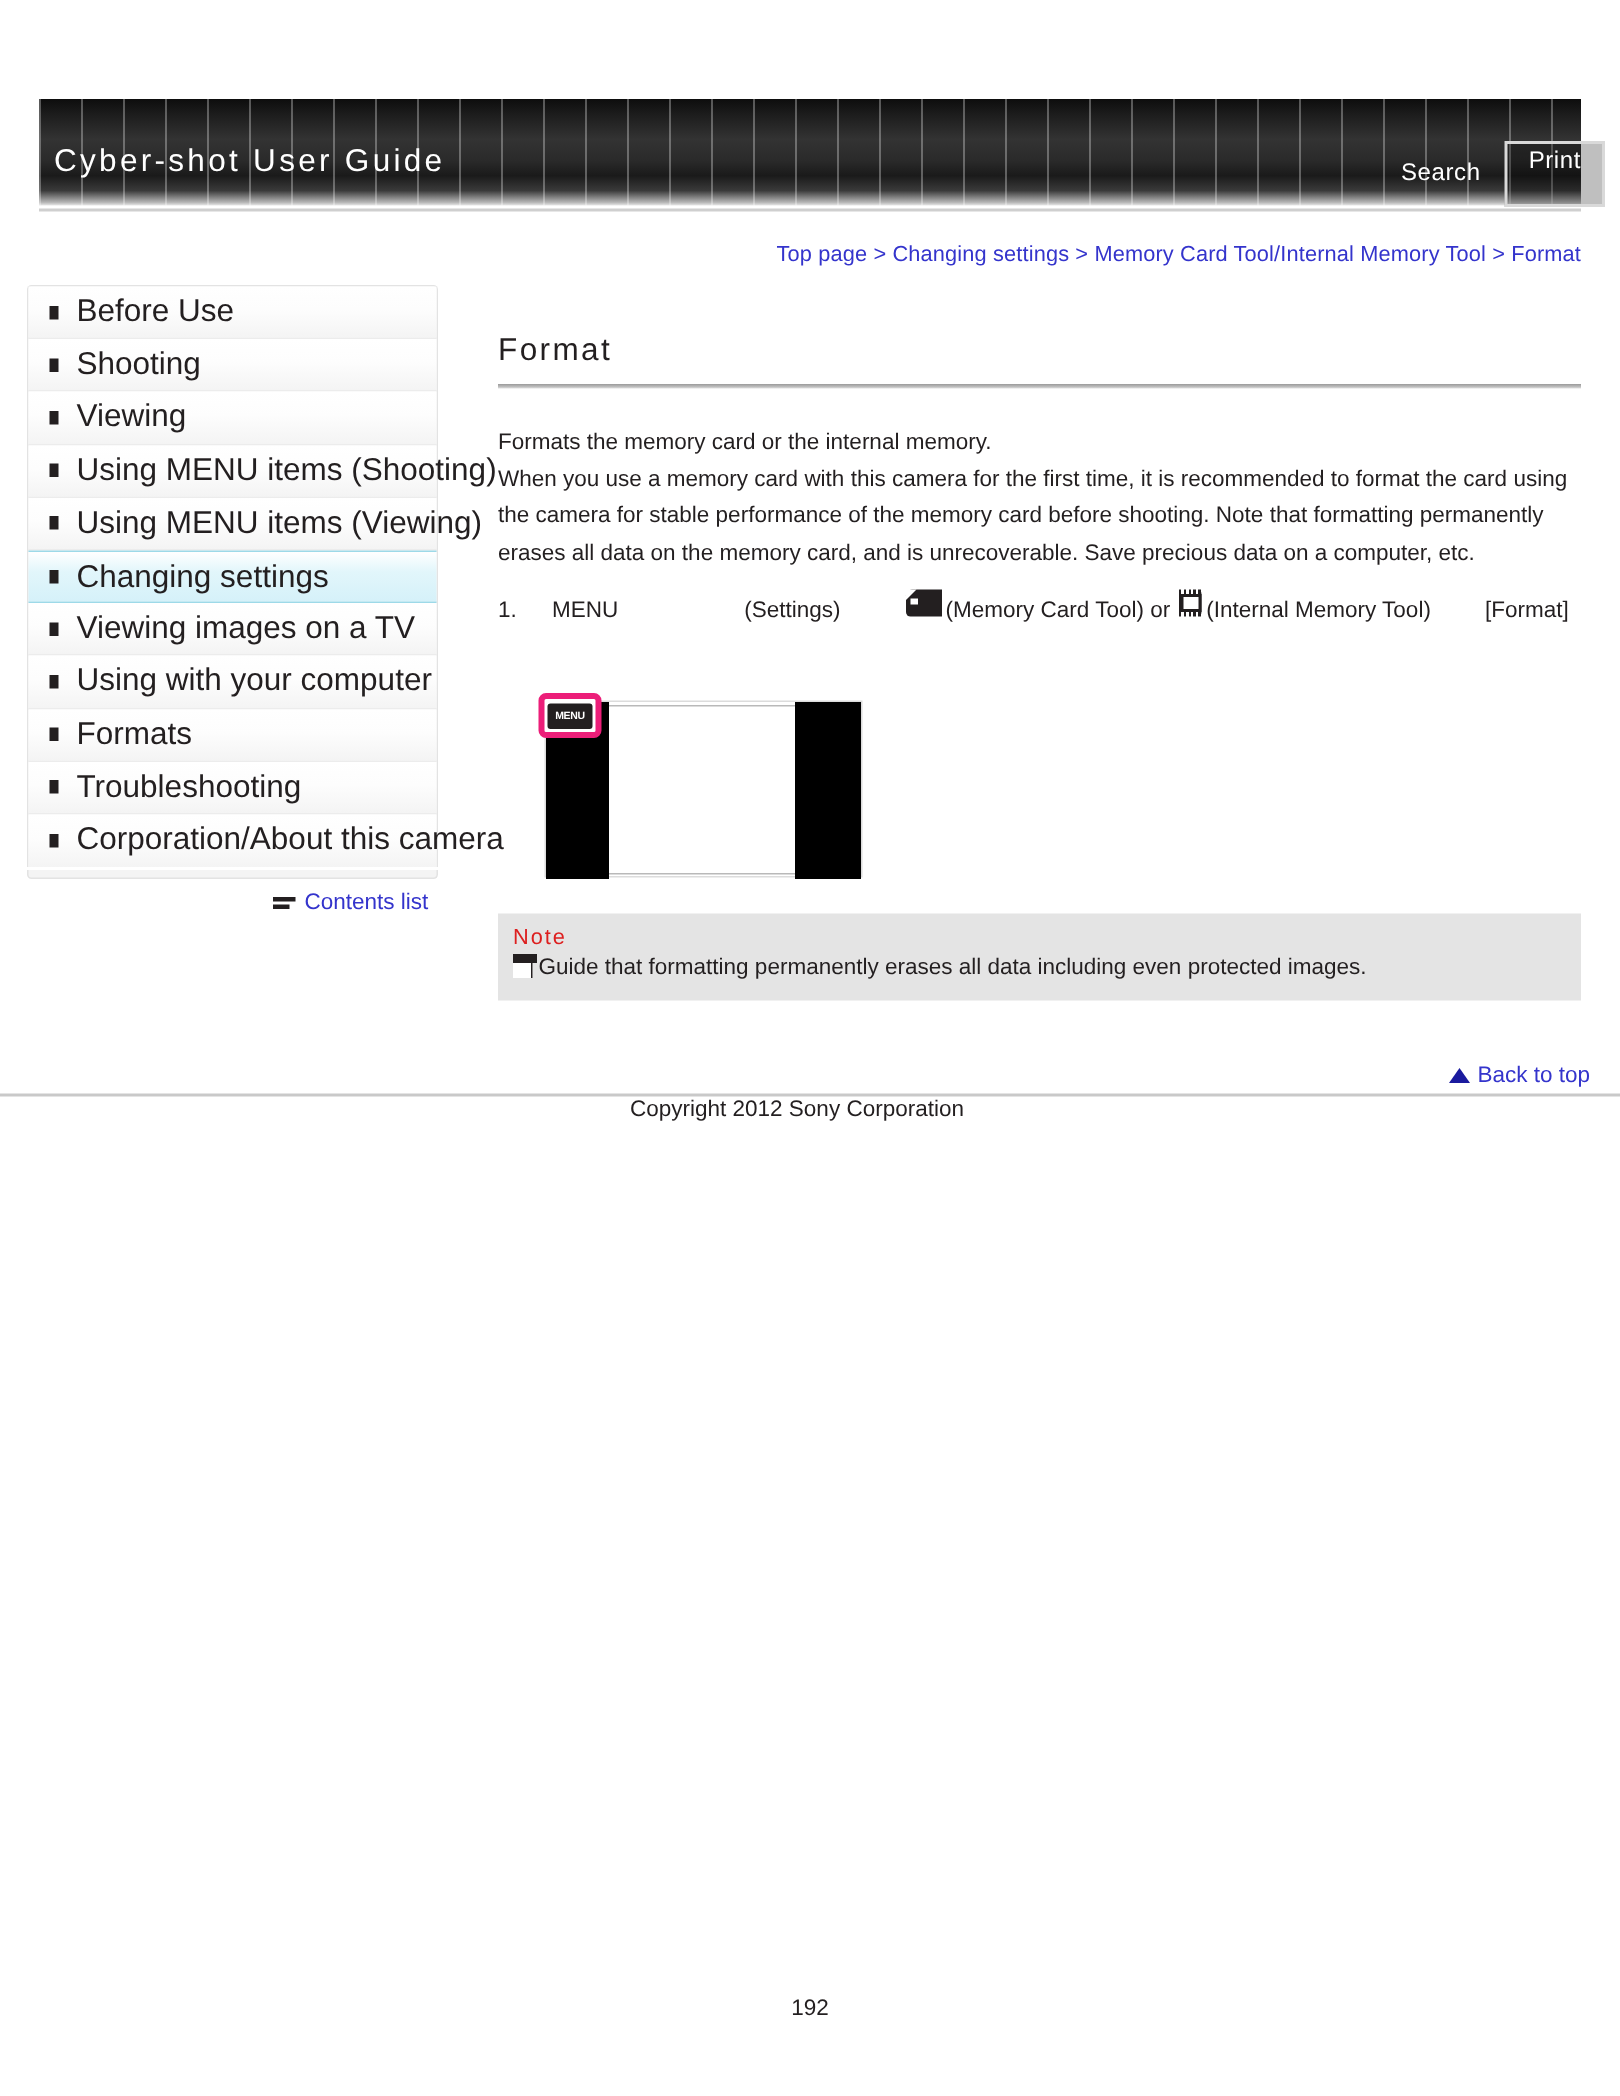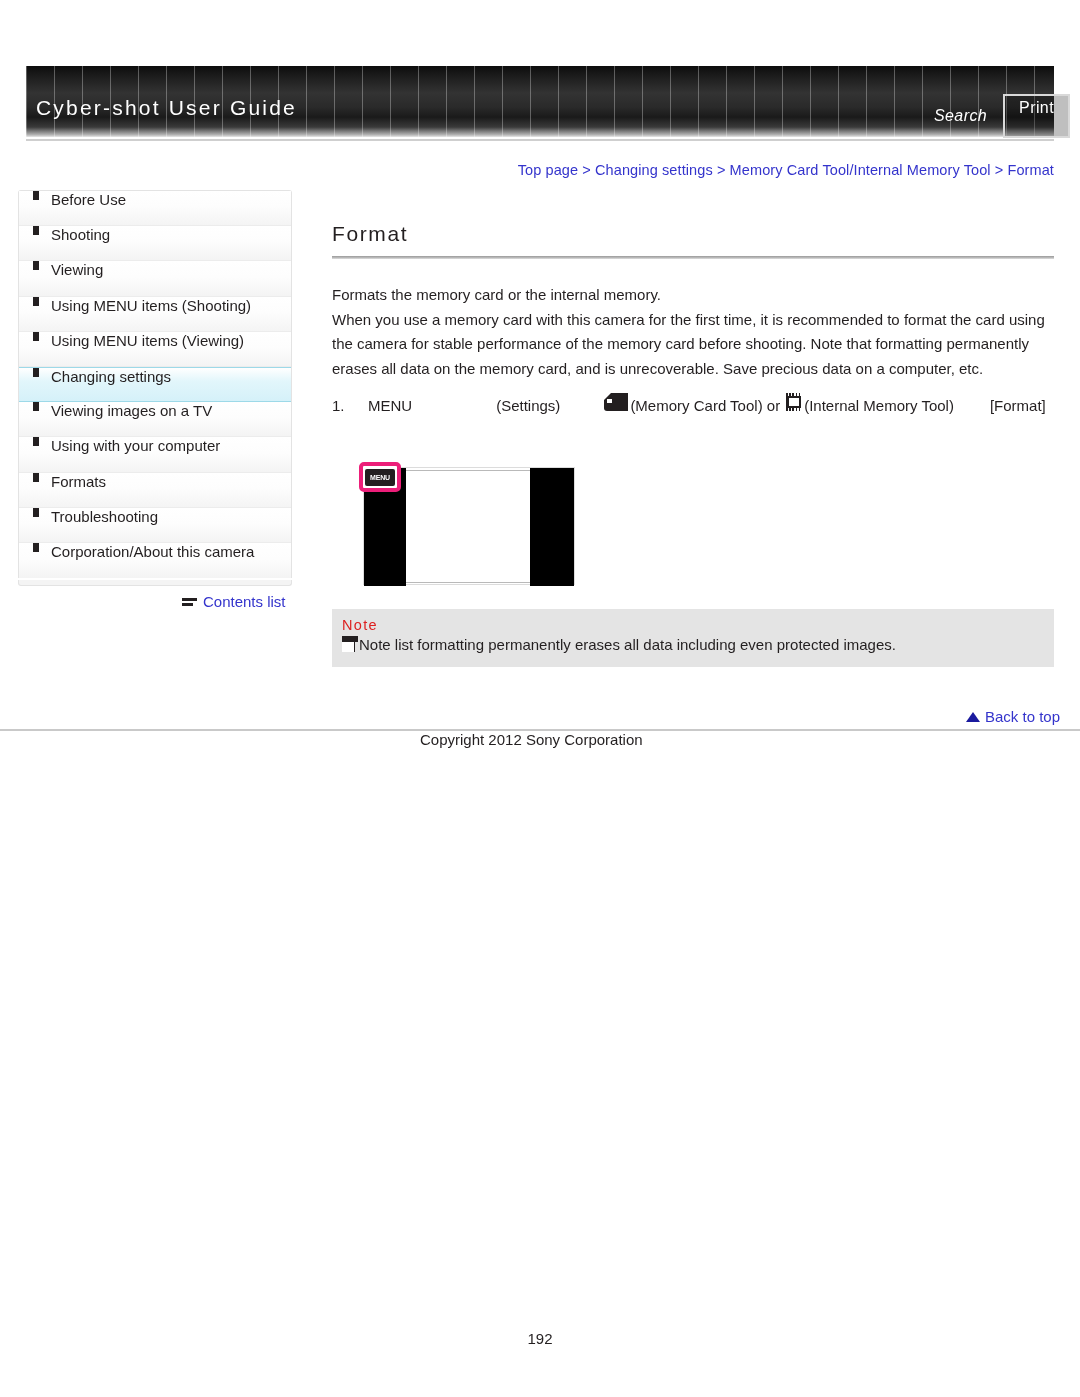--- a/index.html
+++ b/index.html
@@ -64,21 +64,20 @@
     top: 94px;
     display: flex;
     align-items: center;
     gap: 16px;
   }
   .search-link {
     color: #ffffff;
     font-size: 16px;
     letter-spacing: 0.4px;
     cursor: pointer;
-    font-style: italic;
   }
   .print-button {
     color: #ffffff;
     font-size: 16px;
     letter-spacing: 0.4px;
     border: 2px solid #d9d9d9;
     padding: 3px 14px 19px 14px;
     background: rgba(0,0,0,0.25);
     cursor: pointer;
   }
@@ -102,22 +101,23 @@
     width: 274px;
     border: 1px solid #e3e3e3;
     border-bottom: none;
     background: #ffffff;
     border-radius: 3px 3px 0 0;
   }
   .sidebar-item {
     position: relative;
     height: 35.2px;
     display: flex;
+    align-items: center;
     padding-left: 14px;
-    font-size: 15px;
+    font-size: 21px;
     color: #231f20;
     border-bottom: 1px solid #ececec;
     background: linear-gradient(to bottom, #ffffff 0%, #fdfdfd 45%, #f4f4f4 100%);
     cursor: pointer;
     white-space: nowrap;
   }
   .sidebar-item:last-child { border-bottom: none; }
   .sidebar-item.selected {
     background: linear-gradient(to bottom, #ffffff 0%, #e2f6fb 40%, #d5f1f9 100%);
     border-top: 1px solid #9dd9e8;
@@ -538,21 +538,21 @@
   <div class="cam-right-bar"></div>
   <div class="menu-badge">
     <span class="menu-badge-inner">MENU</span>
   </div>
 </div>
 
 <div class="note-box">
   <div class="note-title">Note</div>
   <div class="note-body">
     <span class="note-bullet-icon"></span>
-    <span>Note list formatting permanently erases all data including even protected images.</span>
+    <span>Guide that formatting permanently erases all data including even protected images.</span>
   </div>
 </div>
 
 <div class="back-to-top">
   <span class="triangle-up"></span>
   <span>Back to top</span>
 </div>
 <div class="footer-rule"></div>
 <div class="copyright">Copyright 2012 Sony Corporation</div>
 <div class="page-number">192</div>

